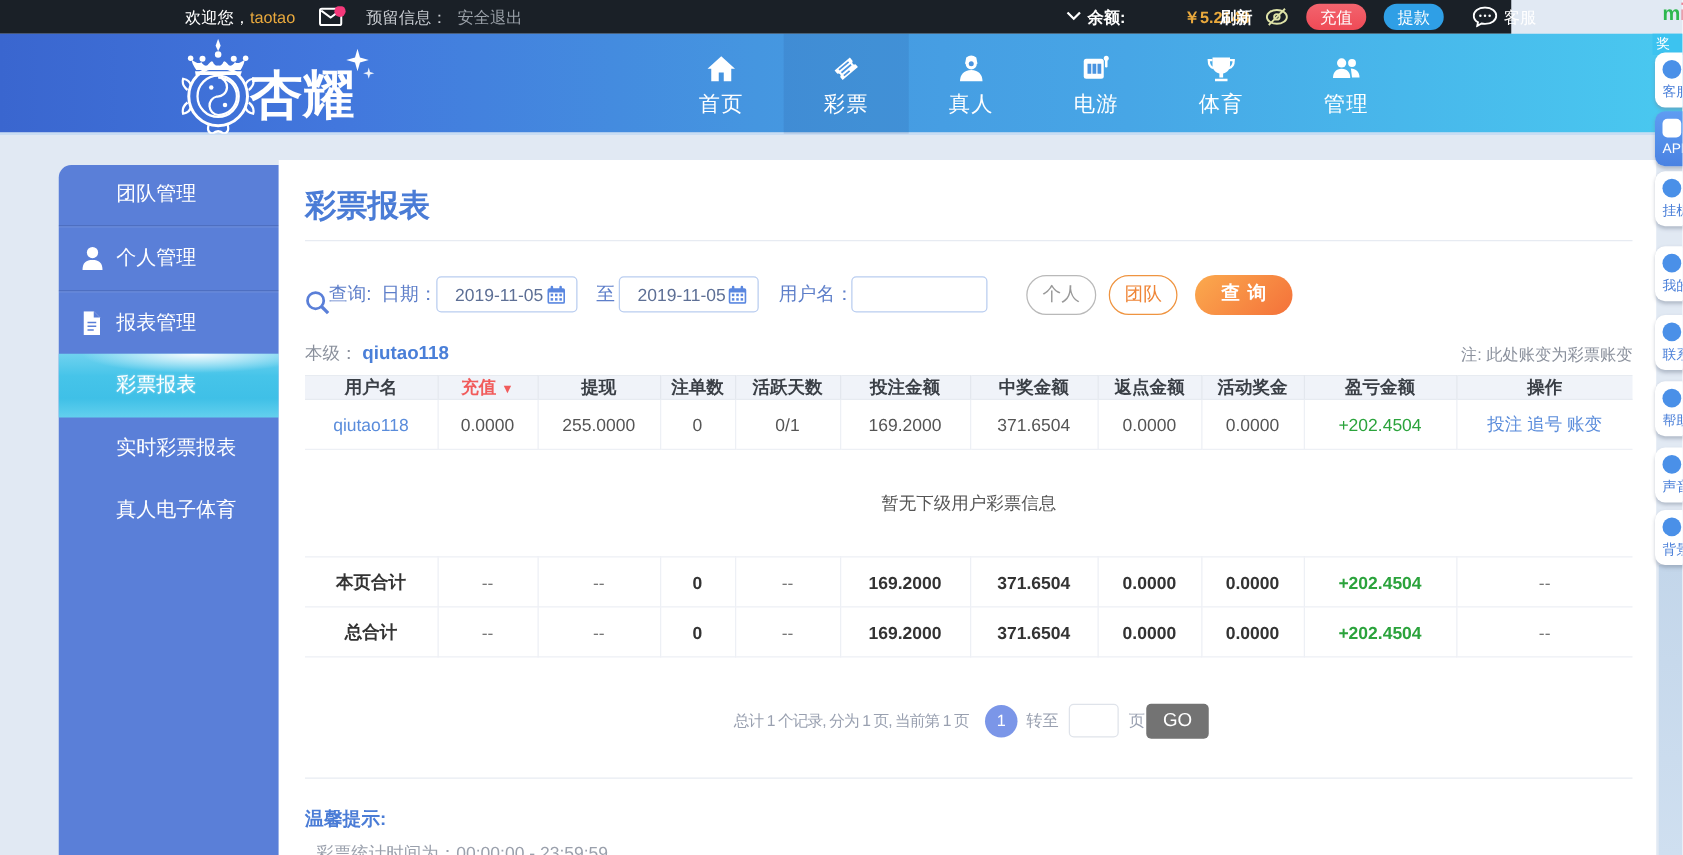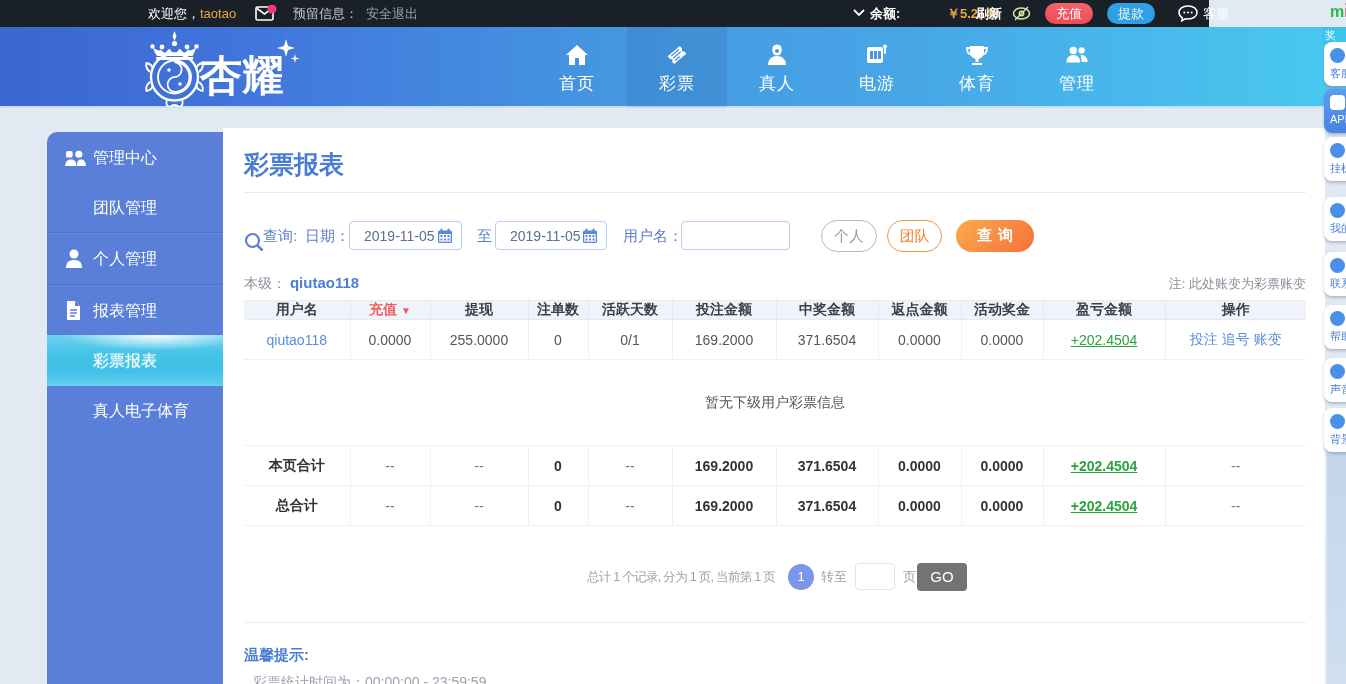--- a/index.html
+++ b/index.html
@@ -35,21 +35,21 @@
 .pill{position:absolute;top:0;height:32px;line-height:30px;border-radius:16px;text-align:center;font-size:15px;}
 
 .benji{position:absolute;left:21px;top:146px;font-size:14px;color:#8a909c;}
 .benji b{color:#4a7fd8;font-weight:bold;font-size:15px;}
 .note{position:absolute;right:19px;top:147px;font-size:13px;color:#8a909c;}
 table{position:absolute;left:21px;top:172px;width:1062px;border-collapse:collapse;table-layout:fixed;font-size:14px;color:#555;}
 th{background:#f0f3f9;height:18px;font-weight:bold;color:#3a3f46;border:1px solid #e7ebf1;border-left:none;border-right:1px solid #e3e7ee;}
 td{height:40px;text-align:center;border-bottom:1px solid #edf0f5;border-right:1px solid #edf0f5;}
 tr.sum td{font-weight:bold;color:#333;}
 .red{color:#f15b5b;}
-.green{color:#2ba33c;text-decoration:underline;} tr.sum td.green{color:#2ba33c;}
+.green{color:#2ba33c;} tr.sum td.green{color:#2ba33c;}
 .blue-link{color:#5a8cdb;}
 
 .pager{position:absolute;left:0;top:435px;width:1102px;height:28px;font-size:13px;color:#99a0b0;}
 
 .bot-line{position:absolute;left:21px;top:494px;width:1062px;border-top:1px solid #e7ebf2;}
 .tips{position:absolute;left:21px;top:518px;font-size:15px;font-weight:bold;color:#4a7cd6;}
 .tips2{position:absolute;left:30px;top:546px;font-size:14px;color:#9aa0ac;}
 
 .fb-btn{position:absolute;left:1324px;width:34px;height:44px;background:#fff;border-radius:8px;box-shadow:0 2px 3px rgba(120,130,150,0.45);color:#4a7fd8;font-size:11px;text-align:left;padding-left:6px;}
 .fb-btn .ic{display:block;width:15px;height:15px;border-radius:50%;background:#4a90e8;margin-top:6px;}
@@ -169,46 +169,38 @@
         <circle cx="9" cy="6" r="4"></circle>
         <path d="M9 11 C4 11 1.5 14.5 1.5 19 L16.5 19 C16.5 14.5 14 11 9 11 Z"></path>
         <circle cx="18" cy="6" r="3.4"></circle>
         <path d="M17 10.8 C21.5 10.9 24.5 14 24.5 18.5 L18 18.5"></path>
       </svg>
     <div class="nv-label">管理</div>
   </div>
 </div>
 
 <div class="sidebar">
-  <div class="sb-item" style="height:52px;line-height:52px;">
-    <svg style="top:18px;" width="21" height="17" viewBox="0 0 22 18" fill="#fff">
-        <rect x="1" y="1" width="7" height="7" rx="2"></rect>
-        <circle cx="14.5" cy="4.5" r="3.8"></circle>
-        <path d="M0 17 C0 12 3 10 6.5 10 C10 10 12 12.5 12 17 Z"></path>
-        <path d="M12.5 17 C12.5 12 14 10 17 10 C20 10 22 12.5 22 17 Z"></path>
-      </svg>
-    管理中心
-  </div>
   <div class="sb-item" style="height:48px;line-height:48px;">团队管理</div>
   <div class="sb-item sb-sep" style="height:52px;line-height:52px;">
     <svg width="18" height="19" viewBox="0 0 18 19" fill="#fff">
         <circle cx="9" cy="5" r="4.5"></circle>
         <path d="M1 19 C1 13 4 11 9 11 C14 11 17 13 17 19 Z"></path>
       </svg>
     个人管理
   </div>
   <div class="sb-item sb-sep" style="height:51px;line-height:51px;">
     <svg width="16" height="19" viewBox="0 0 16 19" fill="#fff">
         <path d="M2 0 L10 0 L15 5 L15 19 L2 19 Z"></path>
         <path d="M10 0 L10 5 L15 5" fill="#5a7fd8"></path>
         <path d="M5 9 L12 9 M5 12 L12 12 M5 15 L10 15" stroke="#5a7fd8" stroke-width="1.3"></path>
       </svg>
     报表管理
   </div>
   <div class="sb-active sb-item" style="height:51px;line-height:51px;">彩票报表</div>
+  <div class="sb-item">实时彩票报表</div>
   <div class="sb-item">真人电子体育</div>
 </div>
 
 <div class="panel">
   <div class="title">彩票报表</div>
   <div class="title-line"></div>
 
   <div class="query">
     <svg class="q" style="left:0;top:6px;" width="20" height="20" viewBox="0 0 20 20">
         <circle cx="8.5" cy="8.5" r="6.5" fill="none" stroke="#5a7fd8" stroke-width="2.2"></circle>

